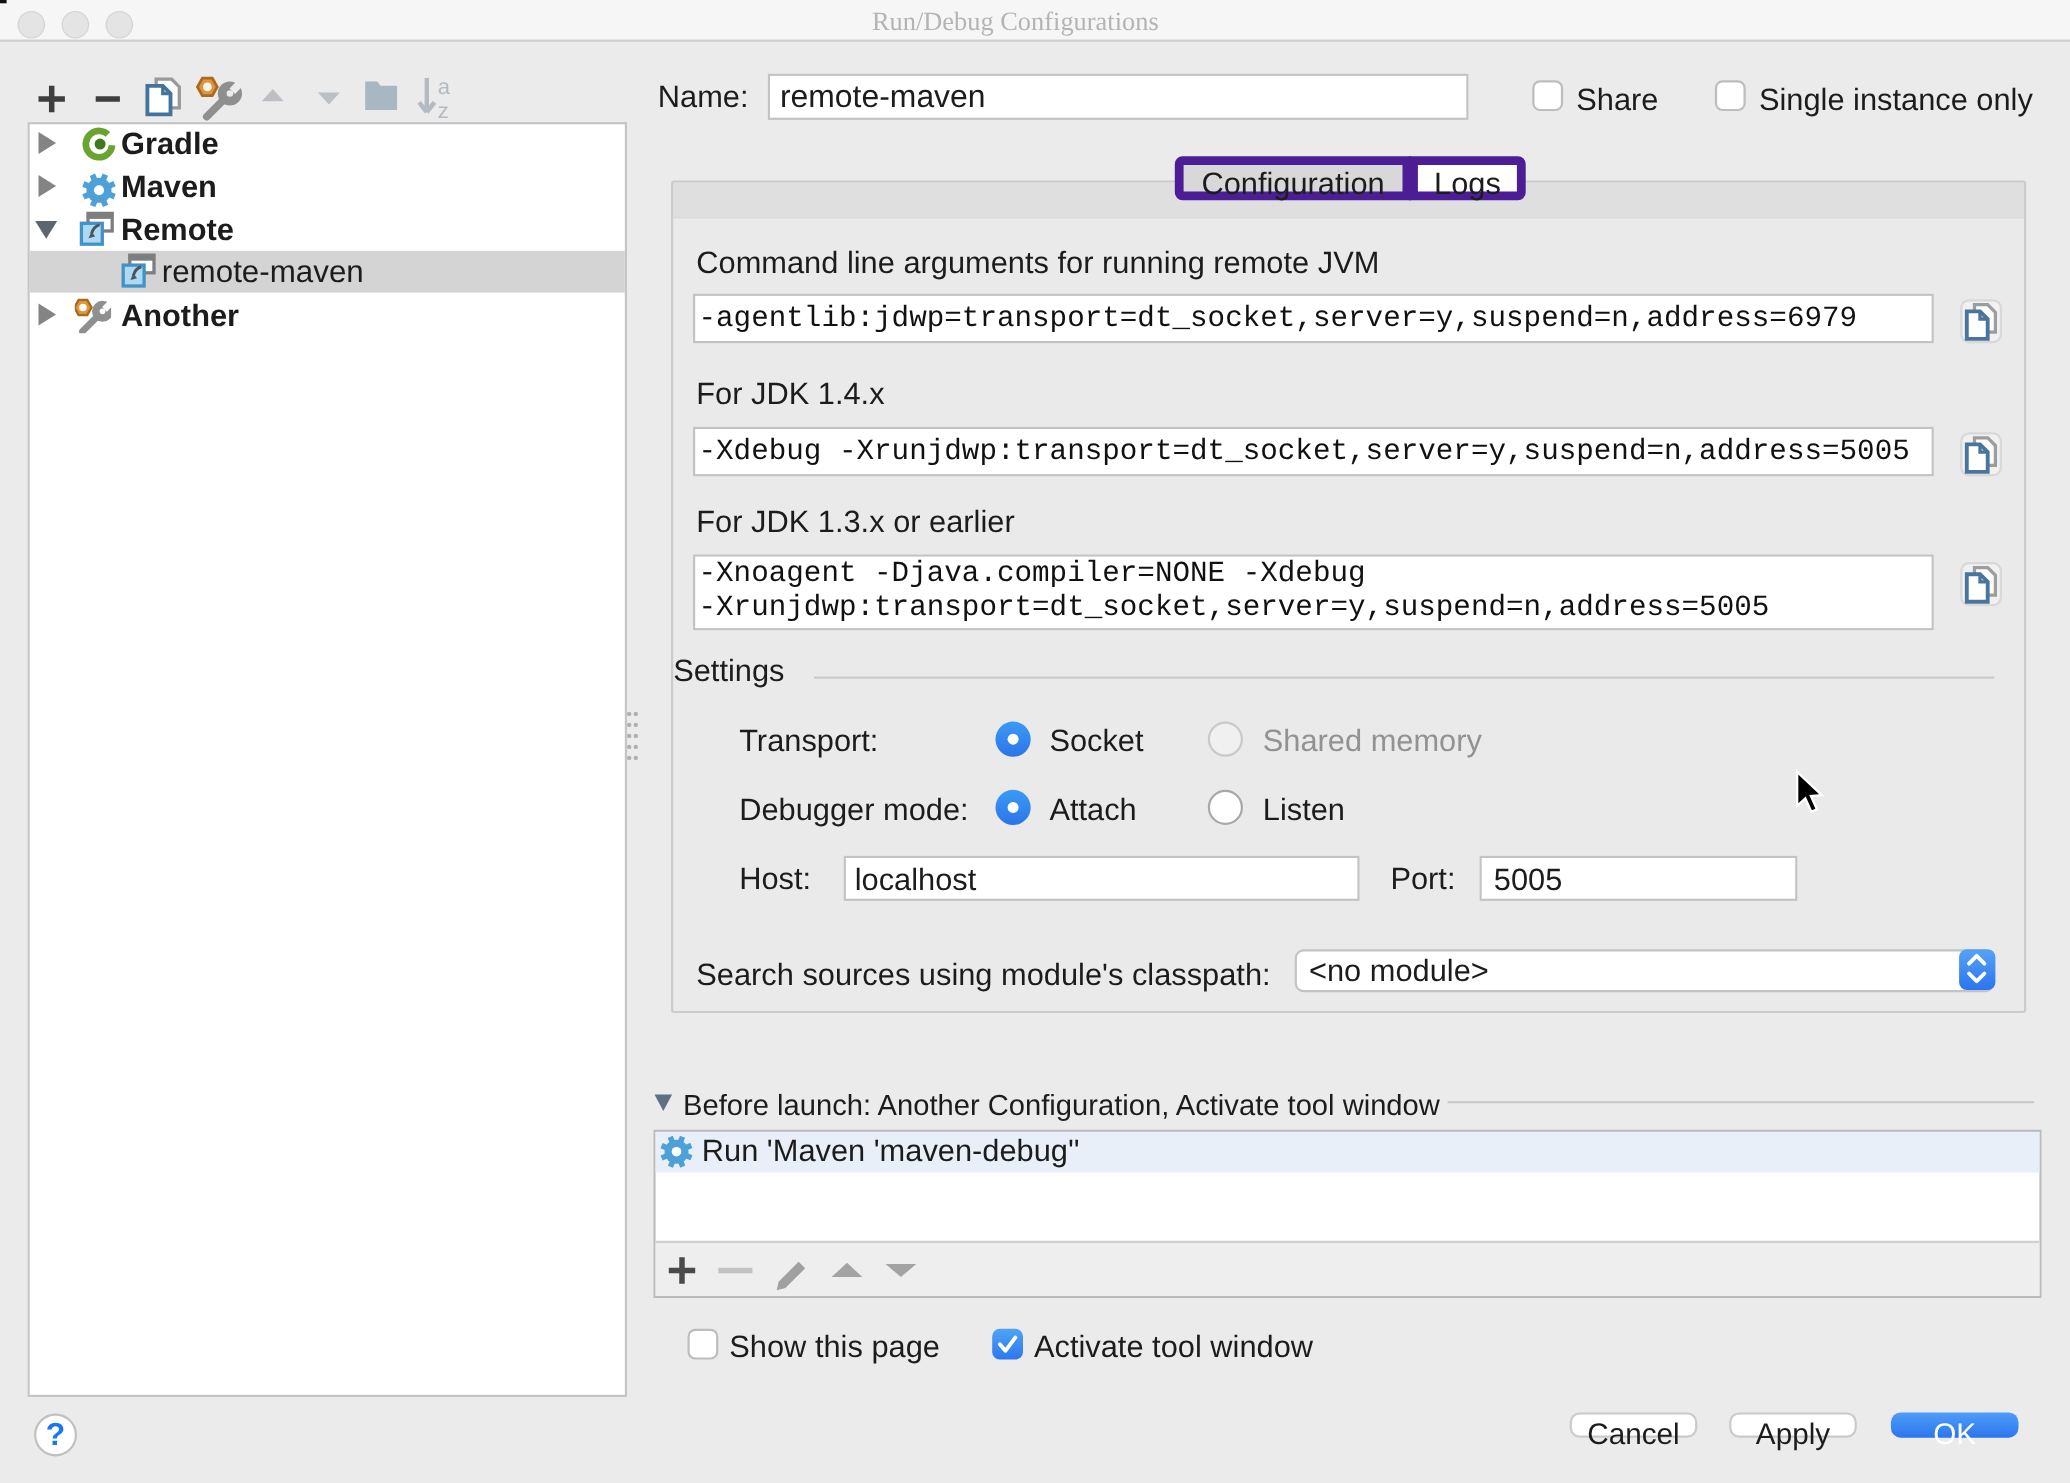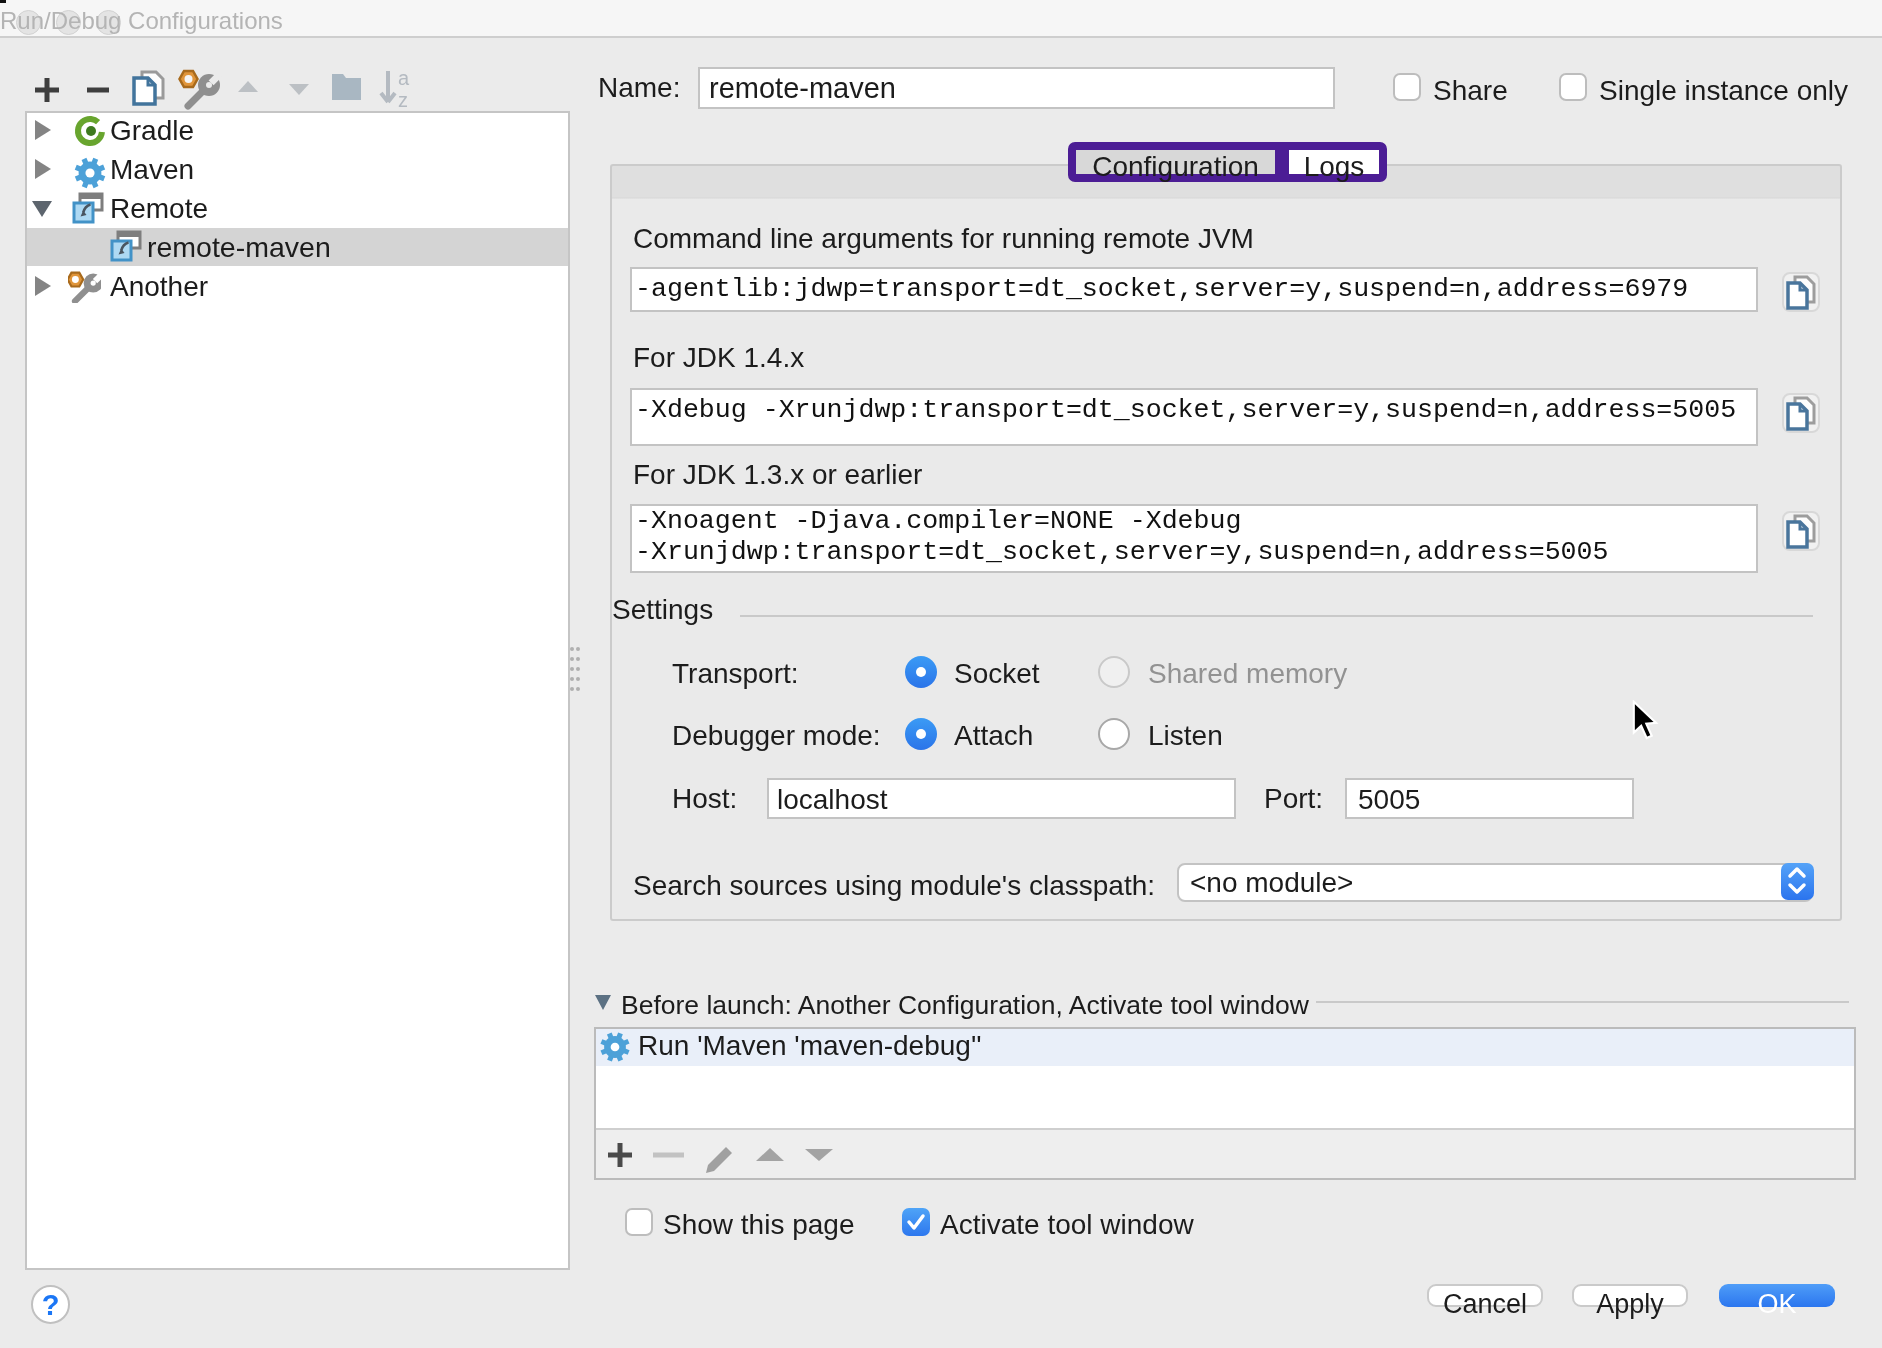--- a/index.html
+++ b/index.html
@@ -2,26 +2,26 @@
 <html><head>
 <meta charset="utf-8">
 <style>
 * { margin:0; padding:0; box-sizing:border-box; }
 html,body { width:1882px; height:1348px; }
 body { position:relative; background:#ebebeb; font-family:"Liberation Sans", sans-serif; color:#1c1c1c; overflow:hidden; }
 .abs { position:absolute; }
 
 #titlebar { left:0; top:0; width:1882px; height:38px; background:#f6f6f6; border-bottom:2px solid #cecece; }
 .tl { top:10px; width:25px; height:25px; border-radius:50%; background:#e4e4e4; border:1px solid #d2d2d2; }
-#title { left:0; top:7px; width:1846px; text-align:left; font-size:24px; color:#b4b4b4; }
+#title { left:0; top:7px; width:1846px; text-align:center; font-size:24px; color:#b4b4b4;font-family:Liberation Serif, serif; }
 #notch { left:0; top:0; width:6px; height:3px; background:#111; }
 
 #tree { left:25px; top:111px; width:545px; height:1159px; background:#fff; border:2px solid #c5c5c5; }
 .trow { position:absolute; font-size:28px; }
-.bold { font-weight:normal; }
+.bold { font-weight:bold; }
 .sel { left:27px; top:228px; width:541px; height:38px; background:#d4d4d4; }
 .arrow-r { width:0; height:0; border-left:16px solid #848484; border-top:10px solid transparent; border-bottom:10px solid transparent; }
 .arrow-d { width:0; height:0; border-top:16px solid #5d656e; border-left:10px solid transparent; border-right:10px solid transparent; }
 
 .tf { position:absolute; background:#fff; border:2px solid #c3c3c3; }
 .mono { font-family:"Liberation Mono", monospace; font-size:26.6px; color:#111; white-space:pre; }
 .lbl { position:absolute; font-size:28px; color:#1c1c1c; }
 
 .tab { position:absolute; top:142px; height:40px; border:8px solid #4c1d95; font-size:28px; text-align:center; line-height:33px; }
 #tab1 { left:1068px; width:215px; background:#d8d8d8; border-radius:7px 0 0 7px; z-index:5; }
@@ -162,21 +162,21 @@
 <div class="lbl" style="left:1599px; top:75px;">Single instance only</div>
 
 <div class="abs" id="panel"></div>
 <div class="tab" id="tab1">Configuration</div>
 <div class="tab" id="tab2">Logs</div>
 
 <div class="lbl" style="left:633px; top:223px;">Command line arguments for running remote JVM</div>
 <div class="tf mono" style="left:630px; top:267px; width:1128px; height:45px; line-height:41px; padding-left:3px;">-agentlib:jdwp=transport=dt_socket,server=y,suspend=n,address=6979</div>
 
 <div class="lbl" style="left:633px; top:342px;">For JDK 1.4.x</div>
-<div class="tf mono" style="left:630px; top:388px; width:1128px; height:58px; line-height:41px; padding-left:3px;">-Xdebug -Xrunjdwp:transport=dt_socket,server=y,suspend=n,address=5005</div>
+<div class="tf mono" style="left:630px; top:388px; width:1128px; height:45px; line-height:41px; padding-left:3px;">-Xdebug -Xrunjdwp:transport=dt_socket,server=y,suspend=n,address=5005</div>
 
 <div class="lbl" style="left:633px; top:459px;">For JDK 1.3.x or earlier</div>
 <div class="tf mono" style="left:630px; top:504px; width:1128px; height:69px; line-height:31px; padding-left:3px;">-Xnoagent -Djava.compiler=NONE -Xdebug
 -Xrunjdwp:transport=dt_socket,server=y,suspend=n,address=5005</div>
 
 <svg class="abs copyic" style="left:1781px; top:271px;" width="40" height="42" viewBox="0 0 40 42">
     <rect x="2" y="2" width="36" height="38" rx="7" fill="#f1f1f1" stroke="#d8d8d8" stroke-width="2"></rect>
     <path d="M14 6 h12 l7 7 v18 h-19 z" fill="#fdfdfd" stroke="#9d9d9d" stroke-width="3"></path>
     <path d="M7 12 h12 l7 7 v18 h-19 z" fill="#fff" stroke="#49759c" stroke-width="3.5"></path>
     <path d="M19 12 v7 h7" fill="none" stroke="#49759c" stroke-width="3"></path>

